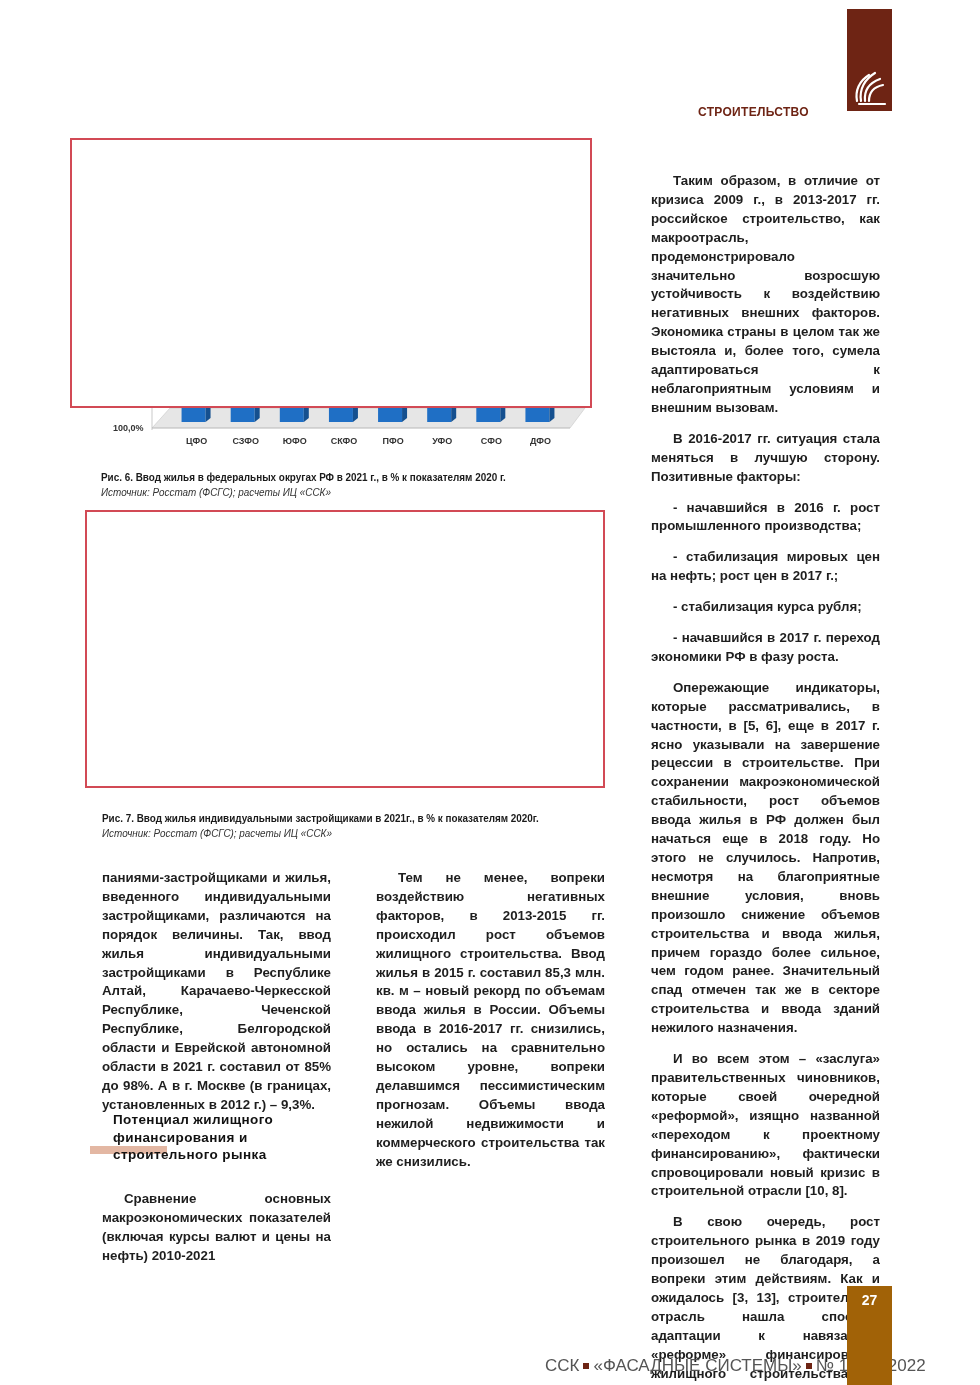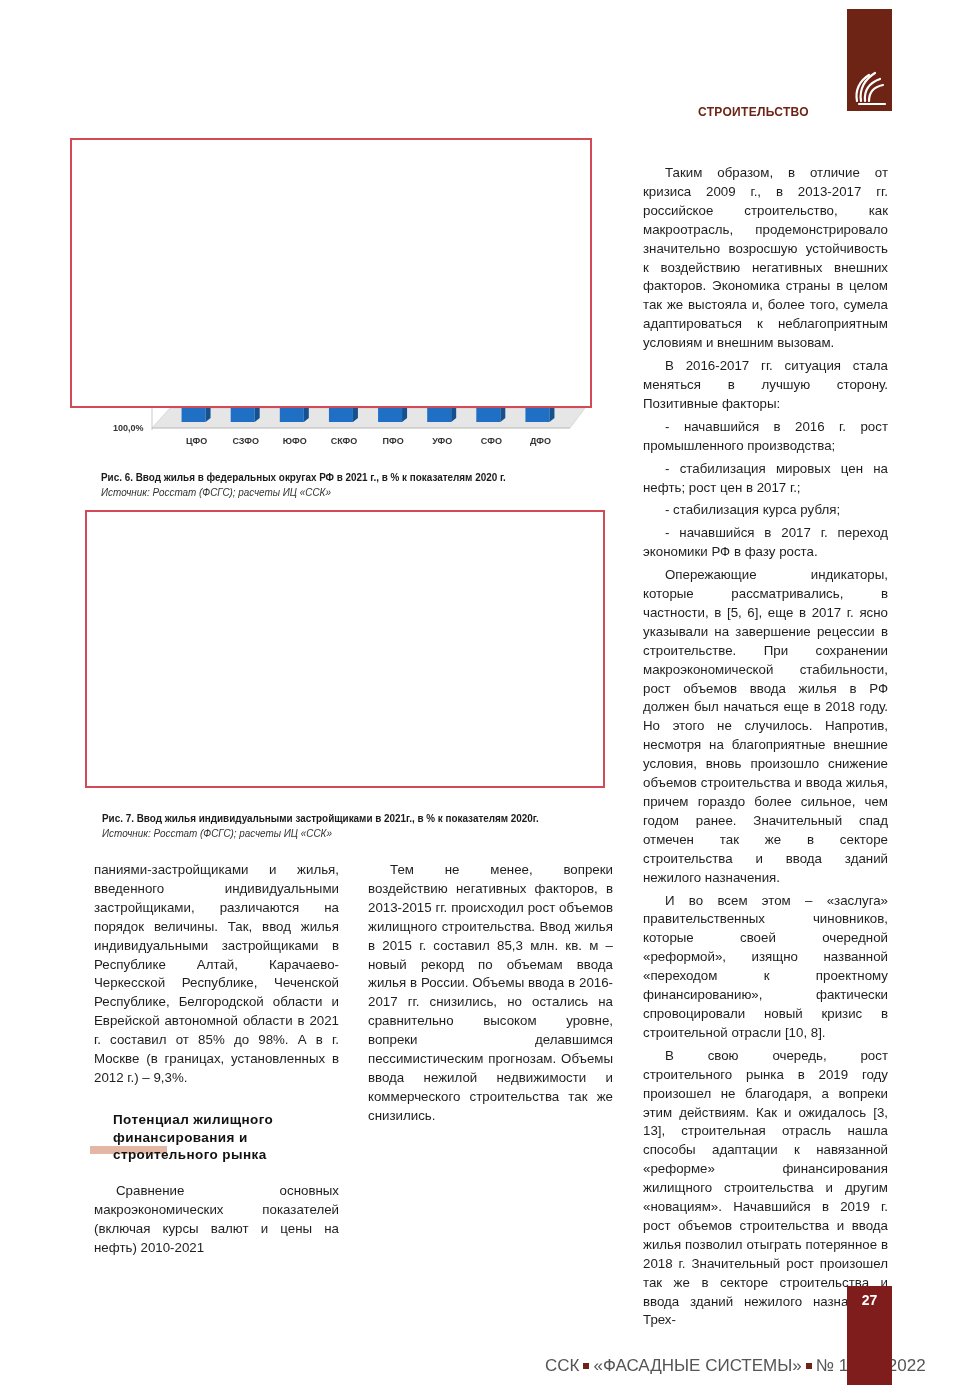--- a/index.html
+++ b/index.html
@@ -18,34 +18,34 @@
 
   .chart6 { left: 100px; top: 400px; width: 490px; height: 55px; }
   .chart6 text { font-family: "Liberation Sans", sans-serif; font-weight: bold; font-size: 9px; fill: #333; }
 
   .fig-caption { font-family: "Liberation Sans", sans-serif; font-size: 11.5px; font-weight: bold;
                  color: #1a1a1a; transform: scaleX(0.86); transform-origin: left top; white-space: nowrap; }
   .fig-source { font-size: 11px; font-style: italic; color: #333; transform: scaleX(0.9); transform-origin: left top; white-space: nowrap; }
 
   
   .col { font-size: 13.3px; line-height: 18.9px; text-align: justify; color: #1e1e1e; }
-  .col p { margin: 4px; text-indent: 22px; }
+  .col p { margin: 12px; text-indent: 22px; font-weight: bold; }
   .col p.noind { text-indent: 0; }
   .col-right { left: 639px; top: 160px; width: 253px; }
   .col-left { left: 90px; top: 857px; width: 253px; }
   .col-mid { left: 364px; top: 857px; width: 253px; }
   .col-left2 { left: 90px; top: 1178px; width: 253px; }
 
   .subhead { left: 113px; top: 1111px; width: 230px; font-size: 13.5px; font-weight: bold; line-height: 17.5px; color: #111; letter-spacing: 0.4px; }
   .subhead-bar { left: 90px; top: 1146px; width: 77px; height: 8px; background: #e3b7a3; }
 
   
   .footer-text { left: 545px; top: 1356px; font-size: 17px; color: #555; white-space: nowrap; }
   .footer-text .sq { display: inline-block; width: 6px; height: 6px; background: #6e2414; margin: 0 4px; vertical-align: 2px; }
-  .page-block { left: 847px; top: 1286px; width: 45px; height: 99px; background: #7f1d1d; }
+  .page-block { left: 847px; top: 1286px; width: 45px; height: 99px; background: #a16207; }
   .page-num { position: absolute; left: 0; top: 6px; width: 45px; text-align: center; color: #fff; font-weight: bold; font-size: 14px; }
 </style>
 </head>
 <body>
 
 <div class="abs section-title">СТРОИТЕЛЬСТВО</div>
 <div class="abs brand-block">
   <svg width="45" height="102" viewBox="0 0 45 102">
     <g fill="none" stroke="#ffffff" stroke-width="2.2" stroke-linecap="round">
       <path d="M10 92 C8 82, 12 72, 22 66"></path>

